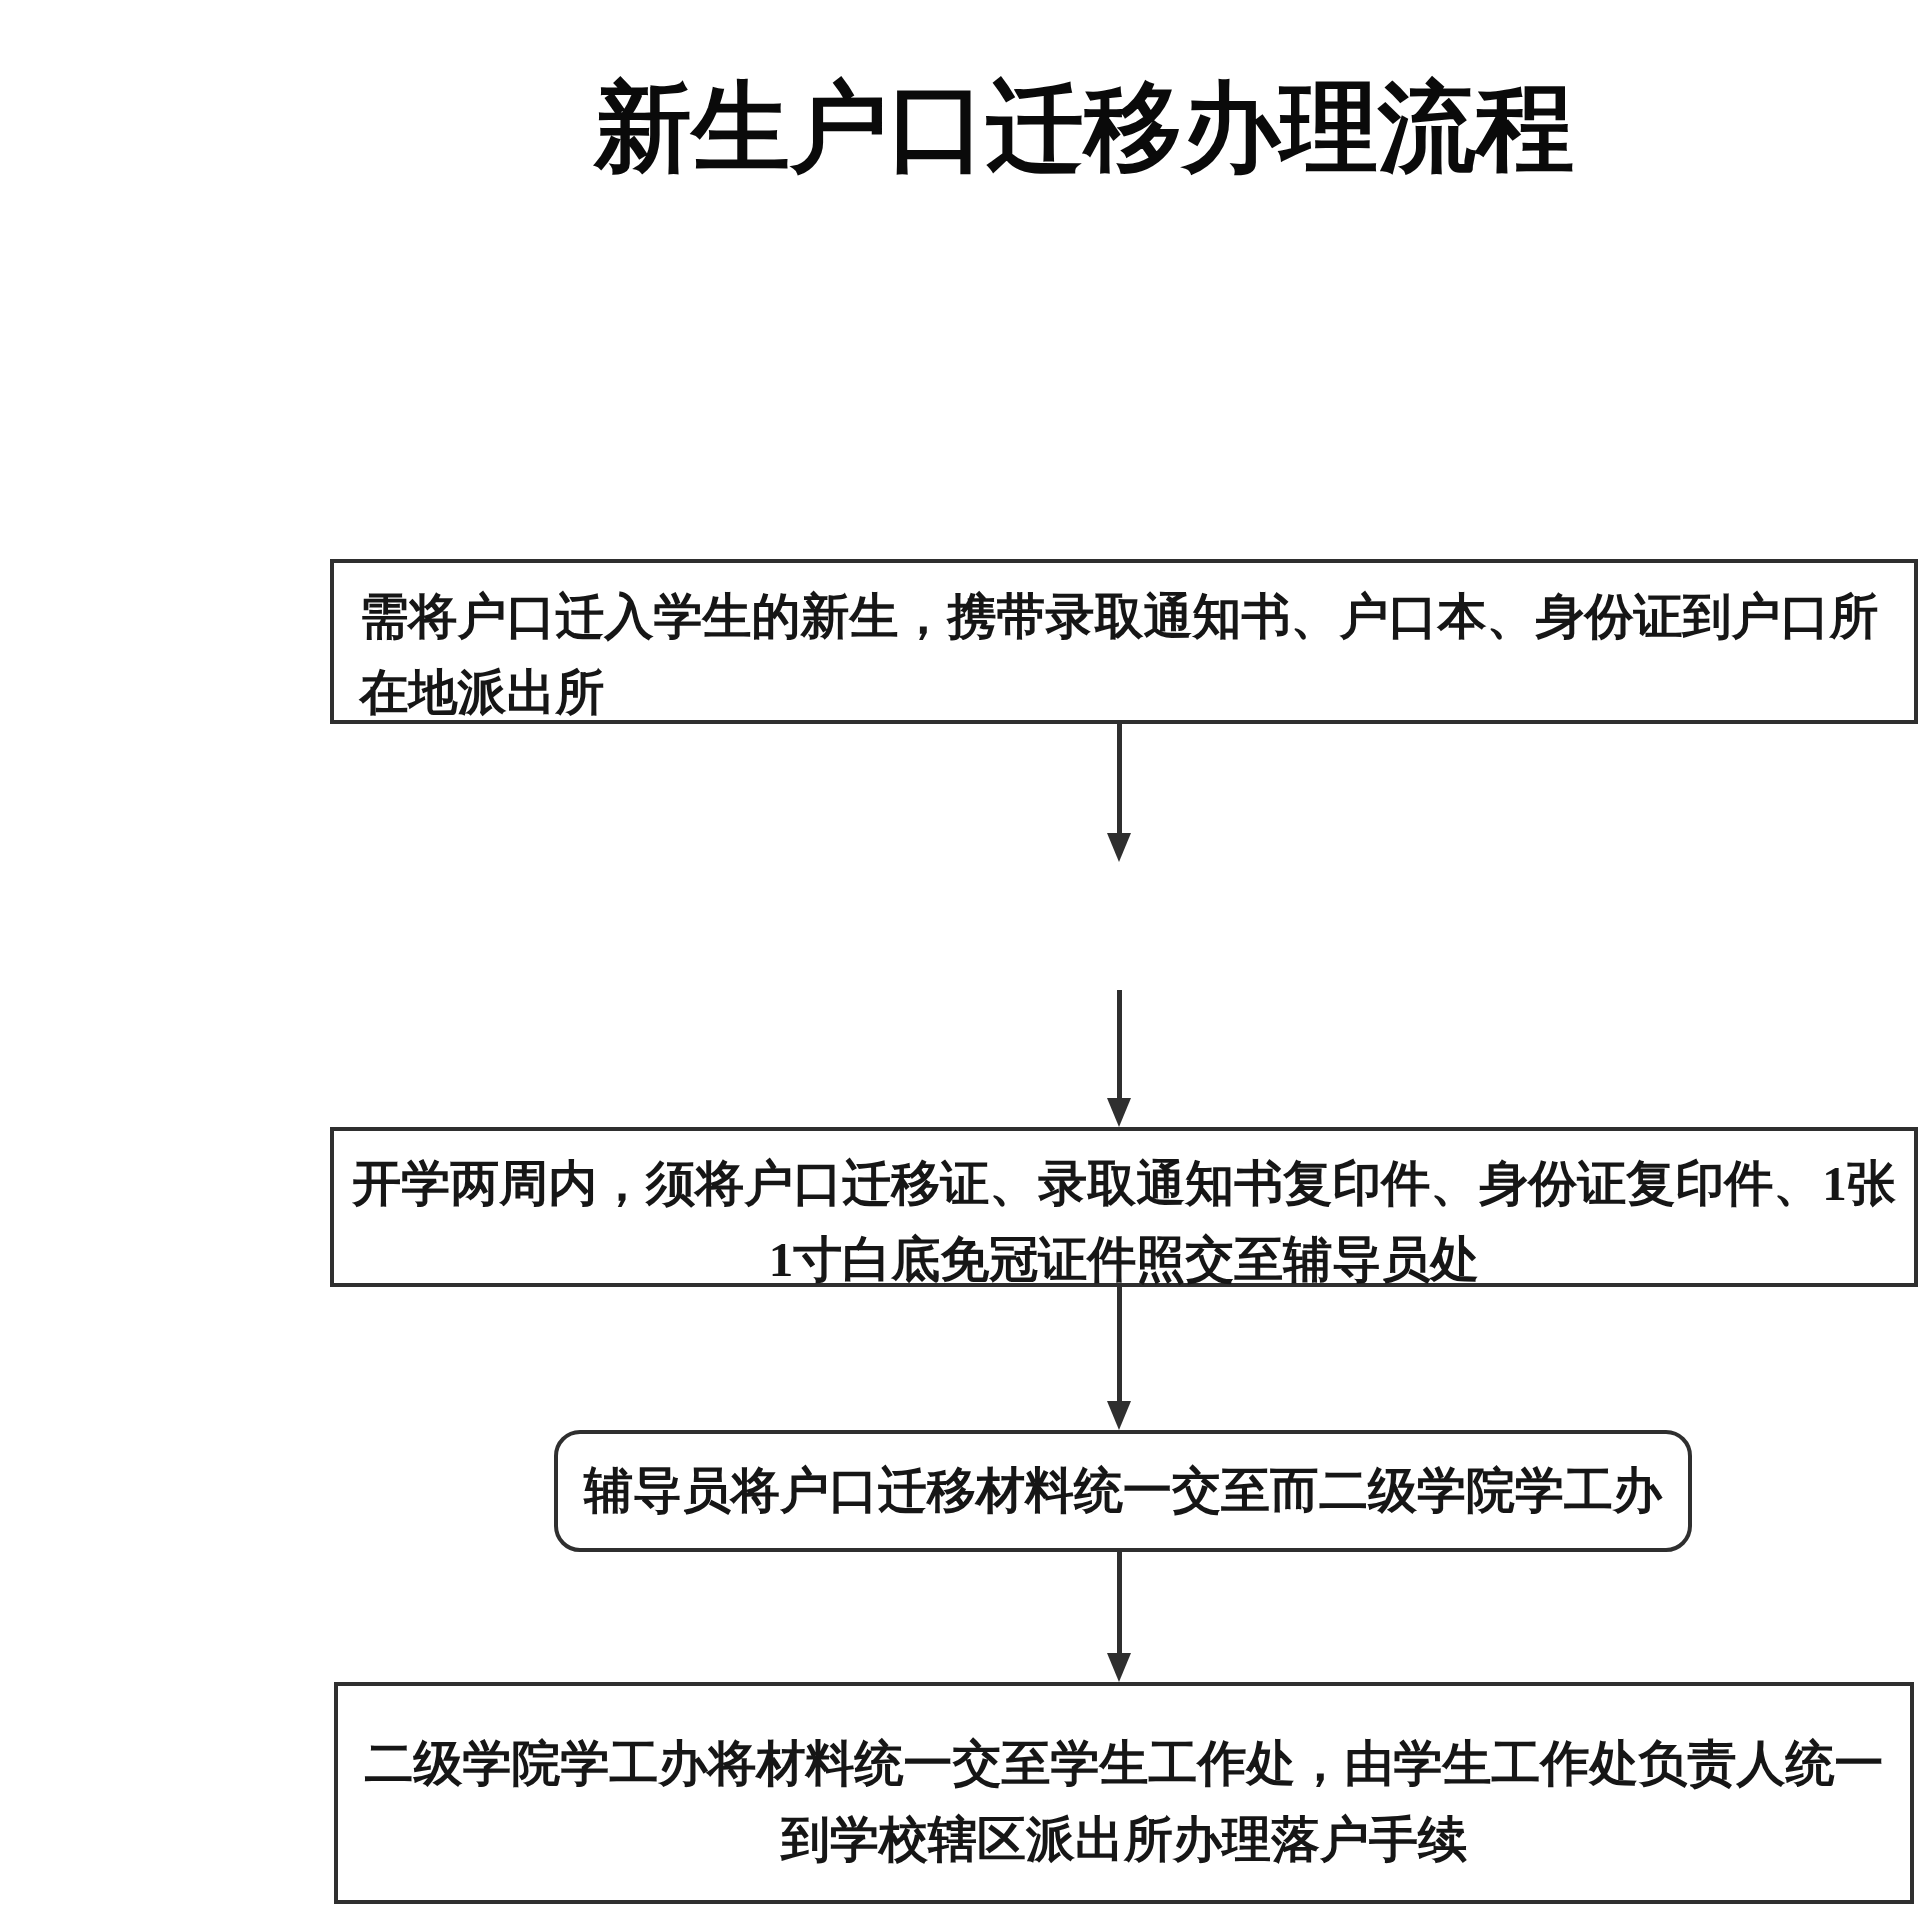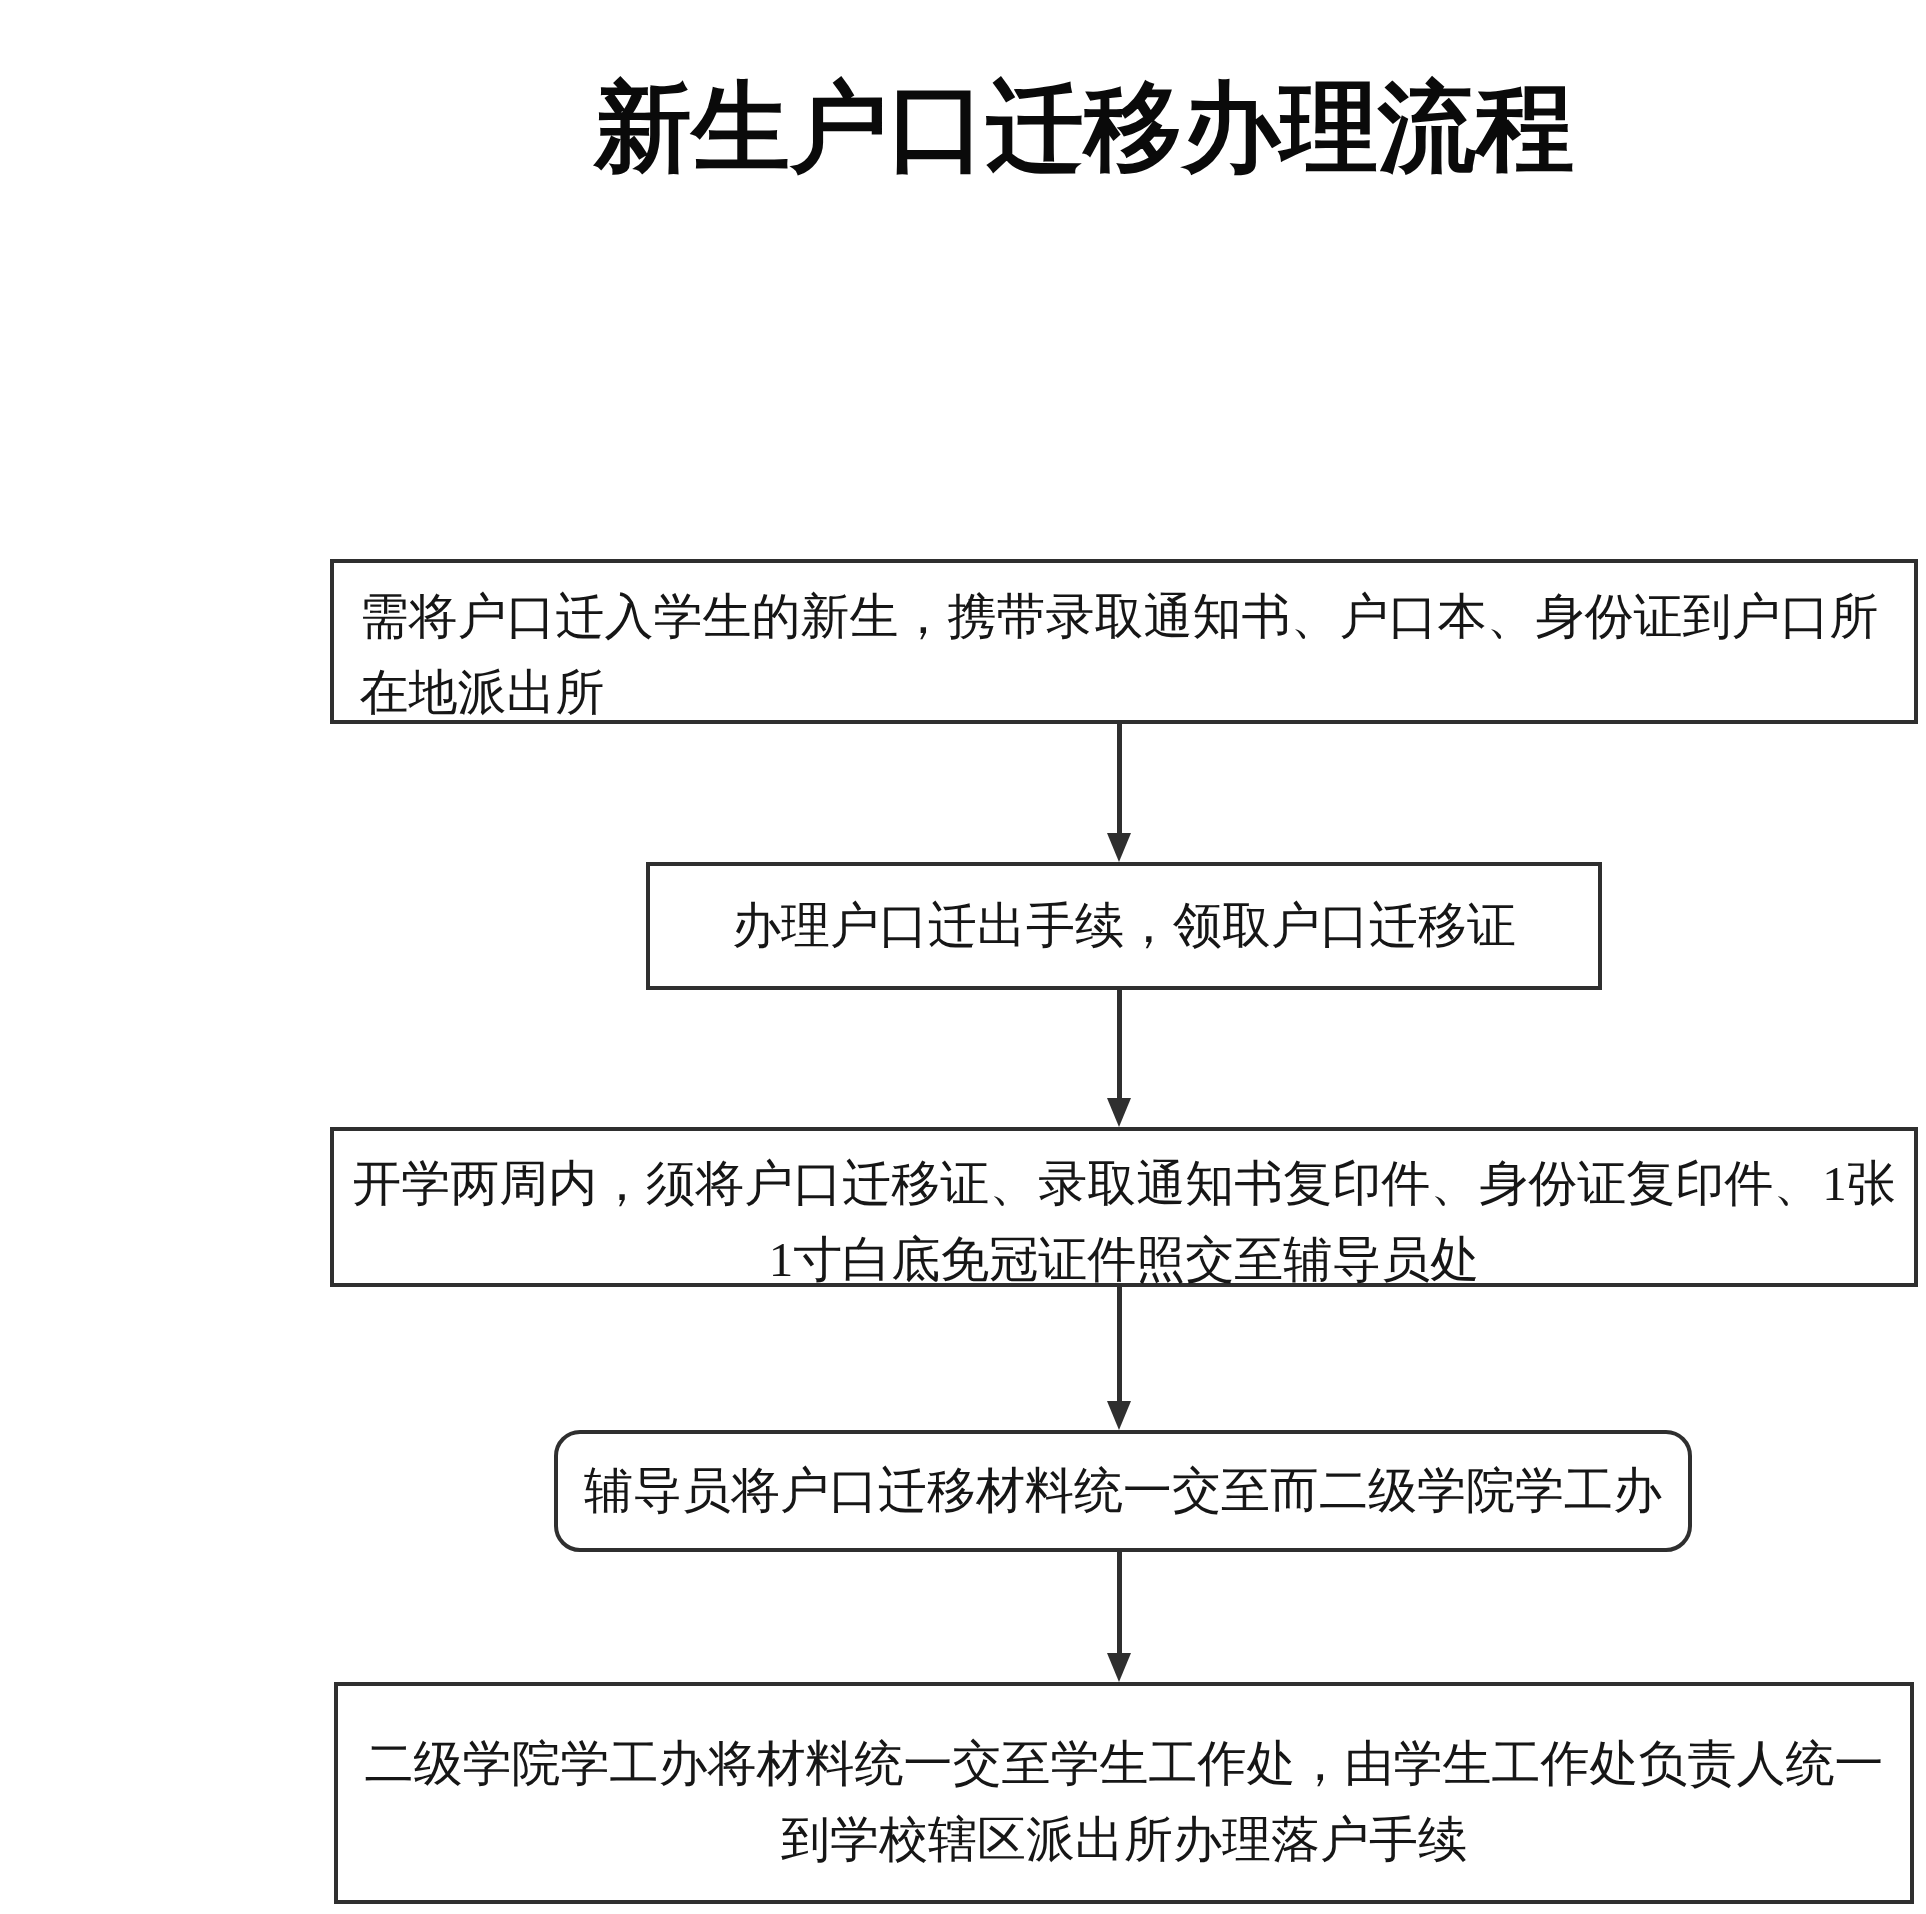--- a/index.html
+++ b/index.html
@@ -39,20 +39,21 @@
   .note-line { white-space: nowrap; }
 
   .flow-box {
     position: absolute;
     box-sizing: border-box;
     border: 4.6px solid #2f2f2f;
     background: #ffffff;
     font-size: 49px;
     line-height: 76px;
     color: #161616;
+    font-weight: bold;
   }
   .flow-box .line { white-space: nowrap; }
 
   .box-1 {
     left: 330px; top: 559px;
     width: 1588px; height: 165px;
     padding: 16px 25.4px 0 25.4px;
     text-align: left;
   }
   .box-2 {
@@ -117,23 +118,20 @@
   <div class="flow-box box-1">
     <div class="line">需将户口迁入学生的新生，携带录取通知书、户口本、身份证到户口所</div>
     <div class="line">在地派出所</div>
   </div>
 
   <div class="arrow arrow-1">
     <div class="arrow-shaft"></div>
     <div class="arrow-head"></div>
   </div>
 
-  <div class="flow-box box-2">
-    <div class="line">办理户口迁出手续，领取户口迁移证</div>
-  </div>
 
   <div class="arrow arrow-2">
     <div class="arrow-shaft"></div>
     <div class="arrow-head"></div>
   </div>
 
   <div class="flow-box box-3">
     <div class="line">开学两周内，须将户口迁移证、录取通知书复印件、身份证复印件、1张</div>
     <div class="line">1寸白底免冠证件照交至辅导员处</div>
   </div>

